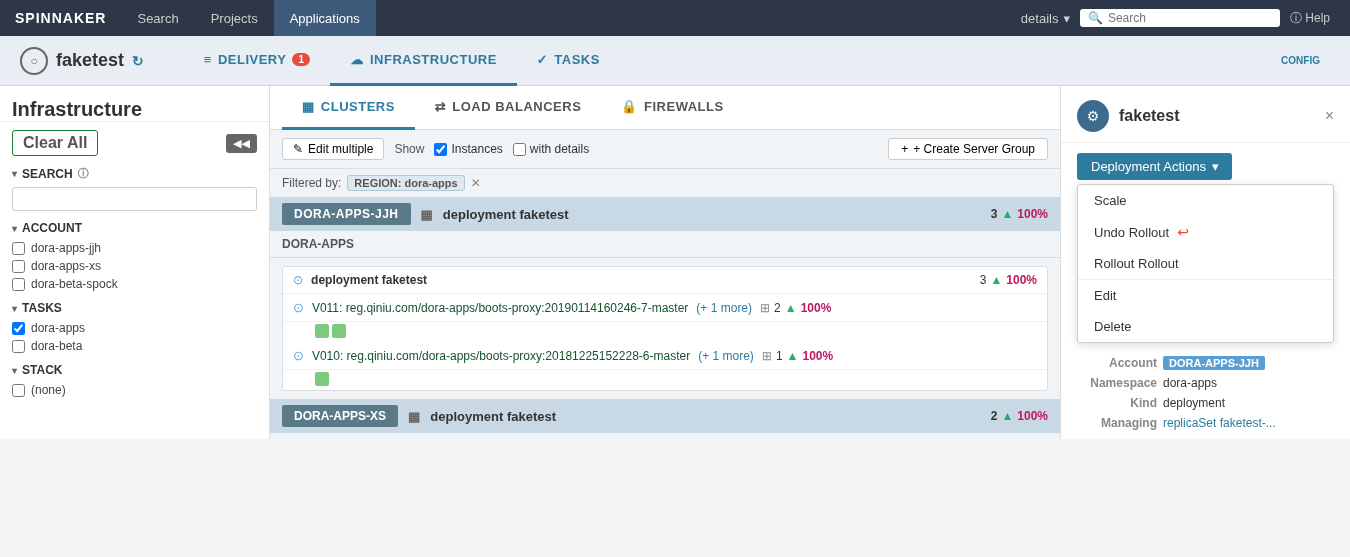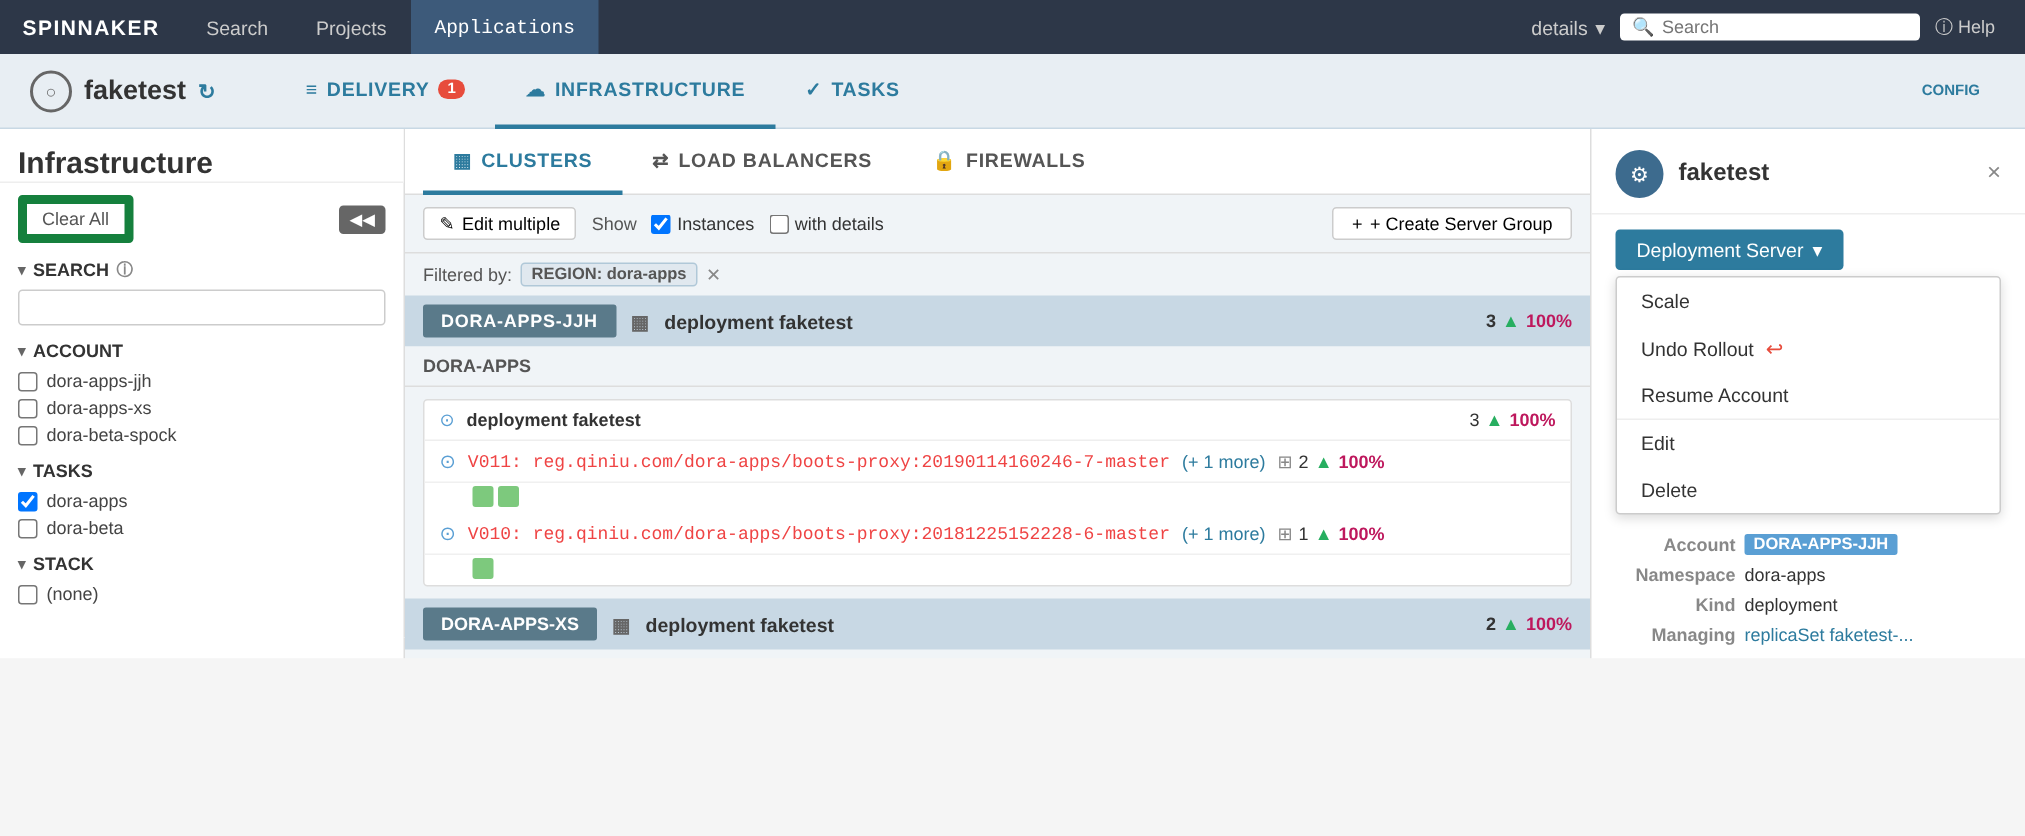--- a/index.html
+++ b/index.html
@@ -23,21 +23,21 @@
     }
     .top-nav-item {
       color: #ccc;
       padding: 0 16px;
       height: 36px;
       display: flex;
       align-items: center;
       cursor: pointer;
       font-size: 13px;
     }
-    .top-nav-item.active { color: #fff; background: #3d5a7a; font-family: Liberation Mono, monospace; }
+    .top-nav-item.active { color: #fff; background: #3d5a7a; }
     .top-nav-spacer { flex: 1; }
     .top-nav-user {
       color: #ccc;
       display: flex;
       align-items: center;
       gap: 5px;
       padding: 0 10px;
       cursor: pointer;
       font-size: 13px;
     }
@@ -167,26 +167,27 @@
       overflow-y: auto;
     }
     .sidebar-header {
       display: flex;
       align-items: center;
       justify-content: space-between;
       margin-bottom: 10px;
     }
     .clear-all-btn {
       background: #fff;
-      border: 6px solid #15803d;
+      border: 1px solid #15803d;
       border-radius: 3px;
       padding: 3px 10px;
-      font-size: 12px;
+      font-size: 16px;
       cursor: pointer;
       color: #555;
+      font-weight: bold;
     }
     .sidebar-collapse-btn {
       background: #666;
       color: #fff;
       border: none;
       border-radius: 3px;
       padding: 3px 7px;
       cursor: pointer;
       font-size: 11px;
     }
@@ -354,21 +355,21 @@
     .instance-row {
       display: flex;
       align-items: center;
       padding: 6px 10px;
       border-bottom: 1px solid #f0f0f0;
       gap: 8px;
       font-size: 12px;
     }
     .instance-row:last-child { border-bottom: none; }
     .instance-icon { font-size: 13px; color: #5a9fd4; }
-    .instance-link { color: #ef4444; text-decoration: none; font-family: Liberation Mono, monospace; }
+    .instance-link { color: #14532d; text-decoration: none; }
     .instance-more { color: #2d7b9e; }
     .instance-stats { display: flex; align-items: center; gap: 4px; font-size: 12px; }
     .green-box { width: 14px; height: 14px; background: #7dc97d; display: inline-block; border-radius: 2px; }
     .green-box-small { width: 14px; height: 14px; background: #7dc97d; display: inline-block; border-radius: 2px; }
 
     
     .cluster-header-xs {
       display: flex;
       align-items: center;
       background: #c8d8e4;
@@ -735,31 +736,31 @@
   </div>
 
   <div class="right-panel">
     <div class="right-panel-header">
       <div class="helm-icon">⚙</div>
       <span class="right-panel-title">faketest</span>
       <span class="right-panel-close">×</span>
     </div>
 
     <button class="deployment-actions-btn">
-      <span>Deployment Server</span>
+      <span>Deployment Actions</span>
       <span>▾</span>
     </button>
 
     <div class="dropdown-menu">
       <div class="dropdown-item">Scale</div>
       <div class="dropdown-item">
         <span>Undo Rollout</span>
         <span class="undo-arrow">↩</span>
       </div>
-      <div class="dropdown-item">Resume Account</div>
+      <div class="dropdown-item">Rollout Rollout</div>
       <div class="dropdown-divider"></div>
       <div class="dropdown-item">Edit</div>
       <div class="dropdown-item">Delete</div>
     </div>
 
     <div class="detail-section">
       <div class="detail-row">
         <span class="detail-label">Account</span>
         <span class="detail-value" style="font-weight:bold;font-size:11px;background:#5a9fd4;color:#fff;padding:1px 6px;border-radius:2px;">DORA-APPS-JJH</span>
       </div>

